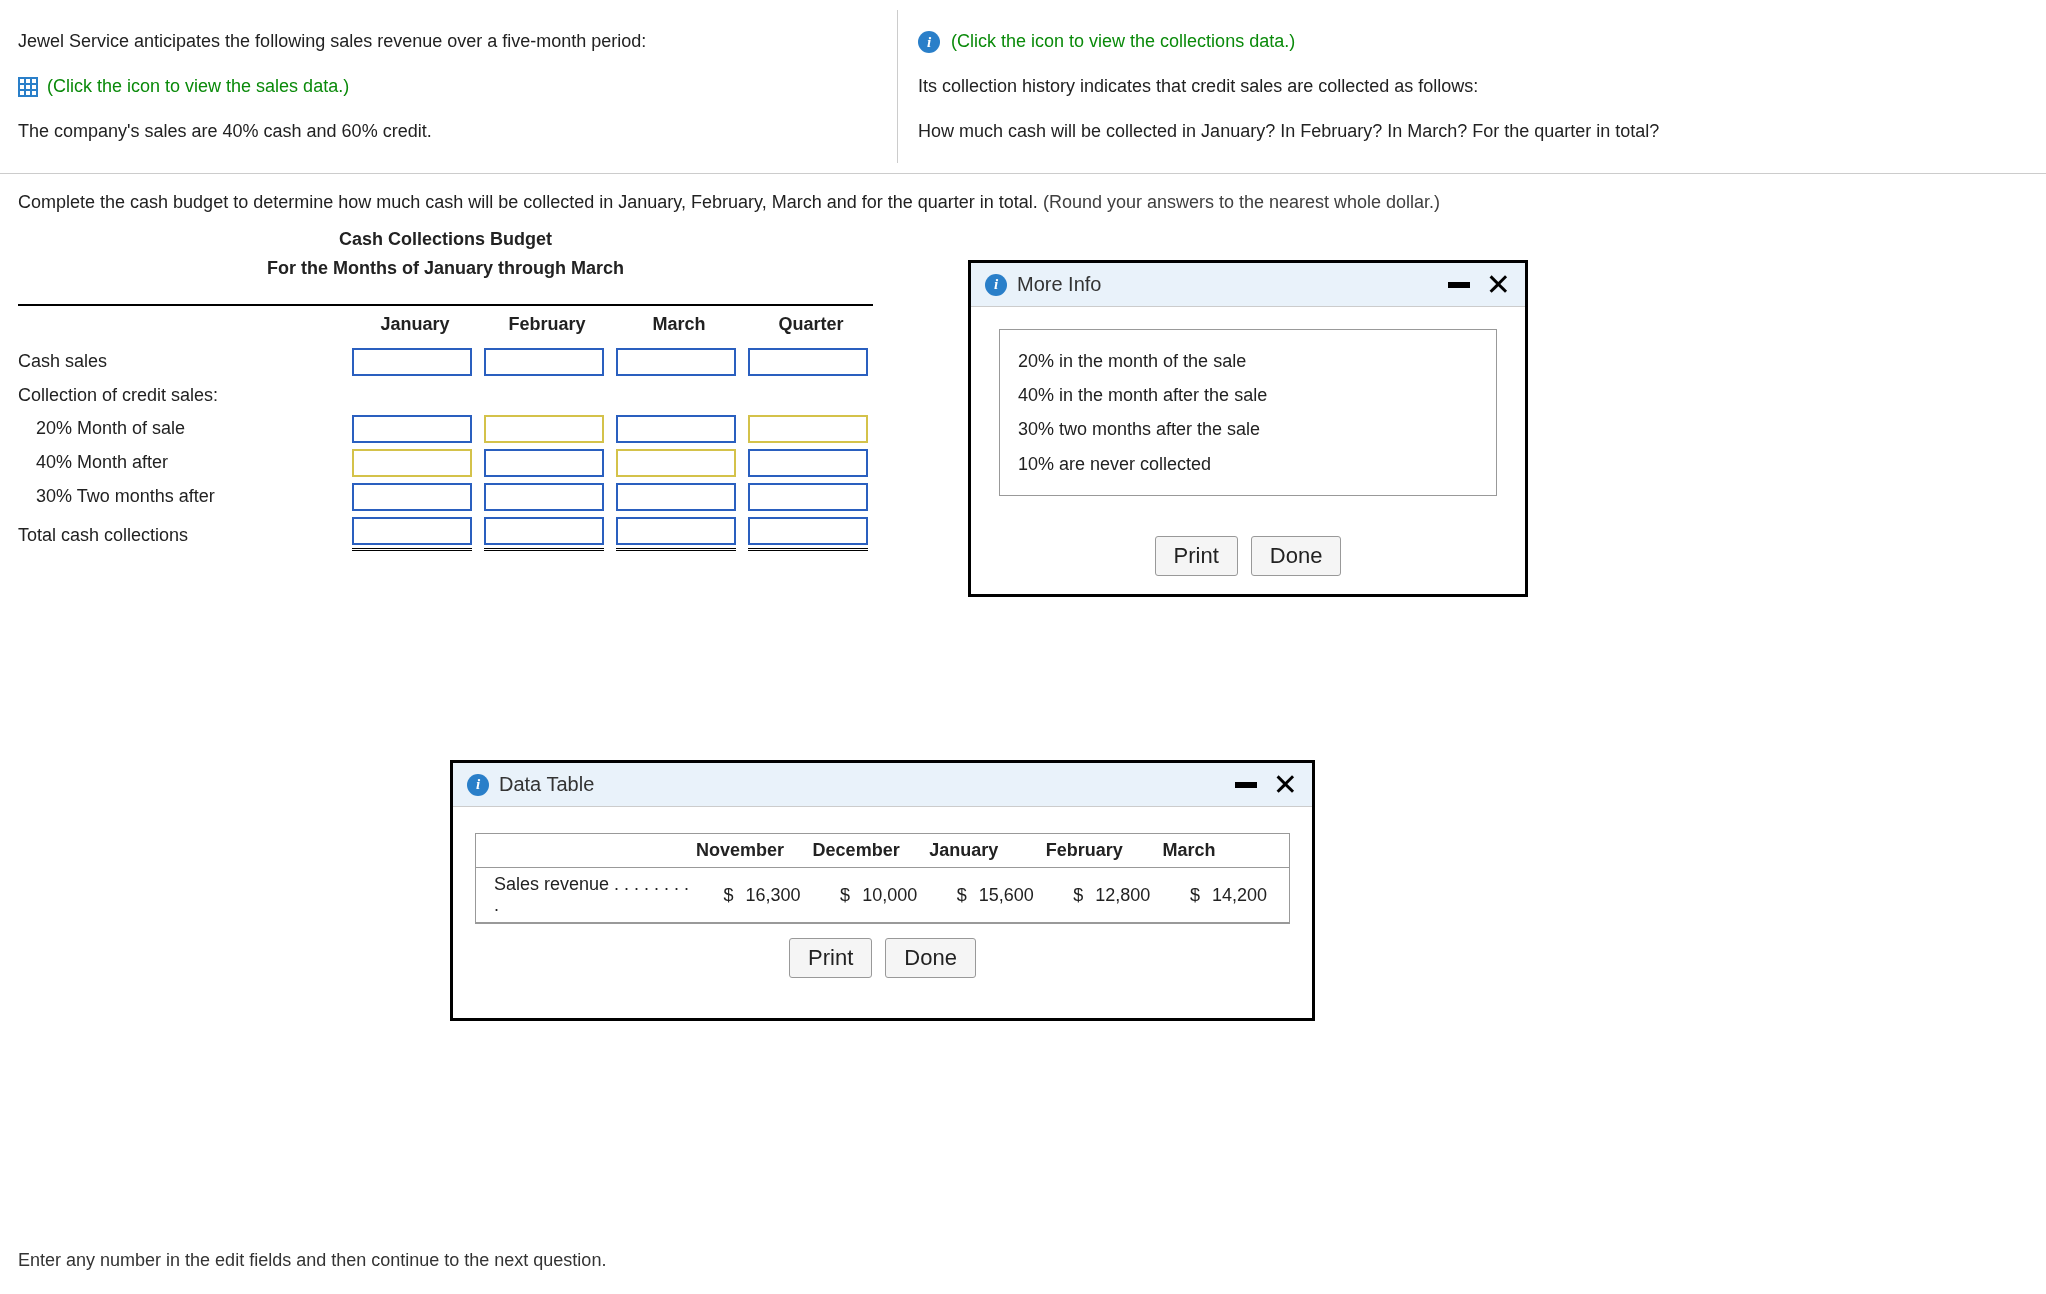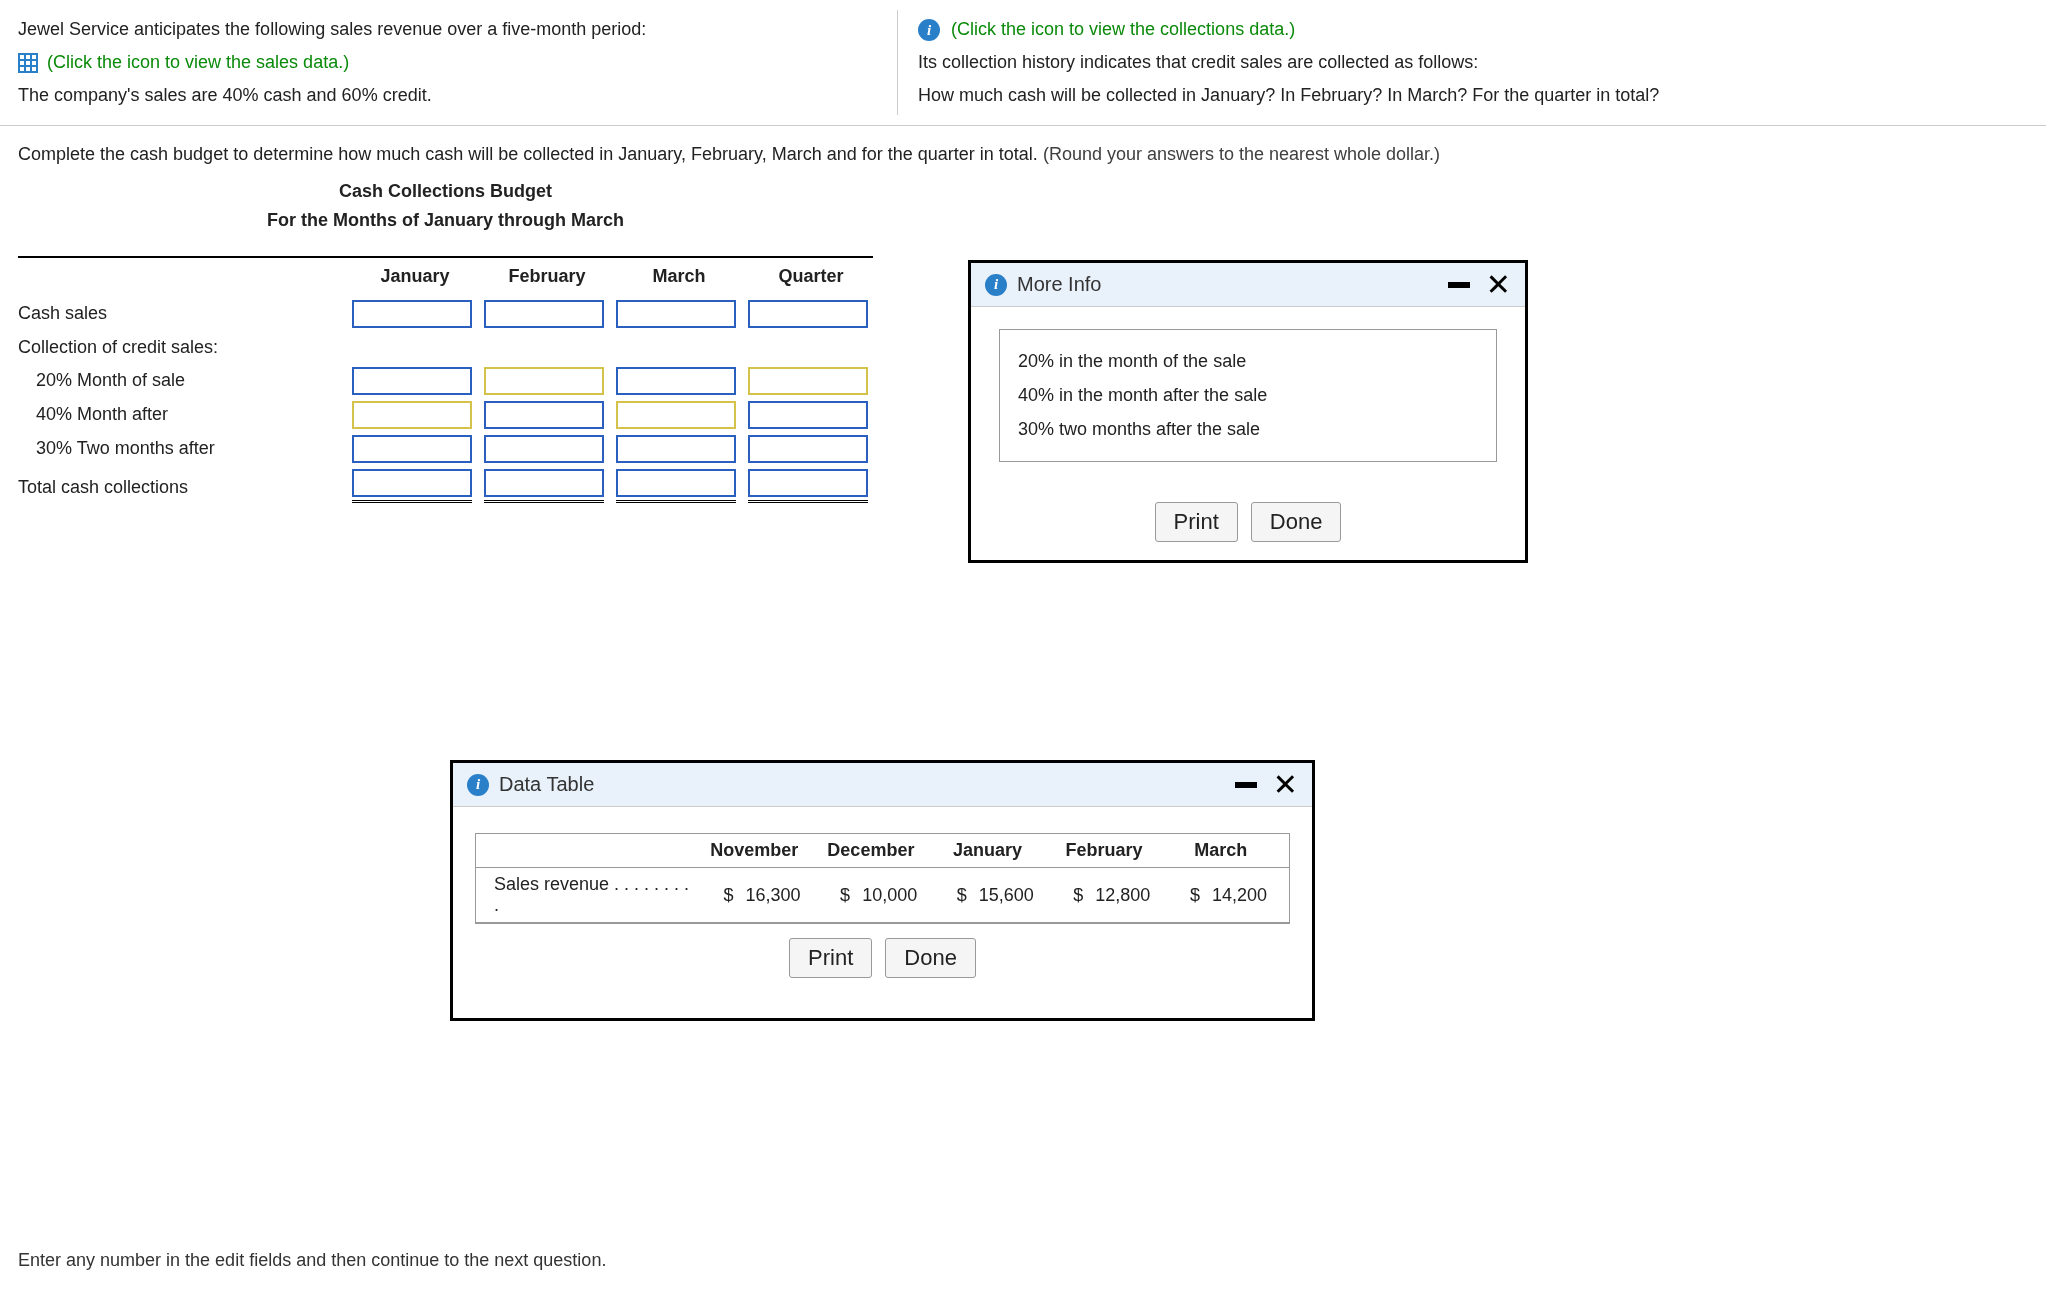--- a/index.html
+++ b/index.html
@@ -19,21 +19,21 @@
   }
   .top-left {
     width: 880px;
     padding-right: 20px;
     border-right: 1px solid #ccc;
   }
   .top-right {
     flex: 1;
     padding-left: 20px;
   }
-  .line { margin: 6px 0; line-height: 1.5; }
+  .line { margin: 18px 0; line-height: 1.5; }
   .green-link { color: #0a8a0a; cursor: pointer; }
   .grid-icon {
     display: inline-block;
     width: 20px; height: 20px;
     vertical-align: middle;
     margin-right: 4px;
     color: #2a7fc9;
   }
   .grid-icon svg { display:block; }
   .info-icon {
@@ -161,21 +161,21 @@
   .dt-table {
     border: 1px solid #999;
     margin: 4px 0 14px 0;
     padding: 0;
   }
   .dt-head, .dt-row {
     display: grid;
     grid-template-columns: 210px repeat(5, 1fr);
     padding: 6px 10px;
   }
-  .dt-head { border-bottom: 1px solid #999; font-weight: bold; text-align: center; }
+  .dt-head { border-bottom: 1px solid #999; font-weight: bold; text-align: left; }
   .dt-head > div:first-child { text-align: left; }
   .dt-row { border-bottom: 1px solid #999; }
   .dt-cell { display: flex; align-items: center; justify-content: flex-start; gap: 8px; padding-left: 8px; }
   .dt-cell.num { justify-content: flex-end; padding-right: 12px; }
   .dt-cell .dollar { margin-right: 4px; }
   .footer-note {
     position: absolute;
     left: 18px;
     top: 1250px;
     font-size: 18px;
@@ -296,20 +296,21 @@
     <span class="title">More Info</span>
     <span class="spacer"></span>
     <span class="min-icon"></span>
     <span class="close-icon">✕</span>
   </div>
   <div class="popup-body">
     <div class="box">
       <div>20% in the month of the sale</div>
       <div>40% in the month after the sale</div>
       <div>30% two months after the sale</div>
+      <div>10% are never collected</div>
     </div>
   </div>
   <div class="popup-buttons">
     <span class="btn">Print</span>
     <span class="btn">Done</span>
   </div>
 </div>
 
 <div class="popup datatable">
   <div class="popup-header">

